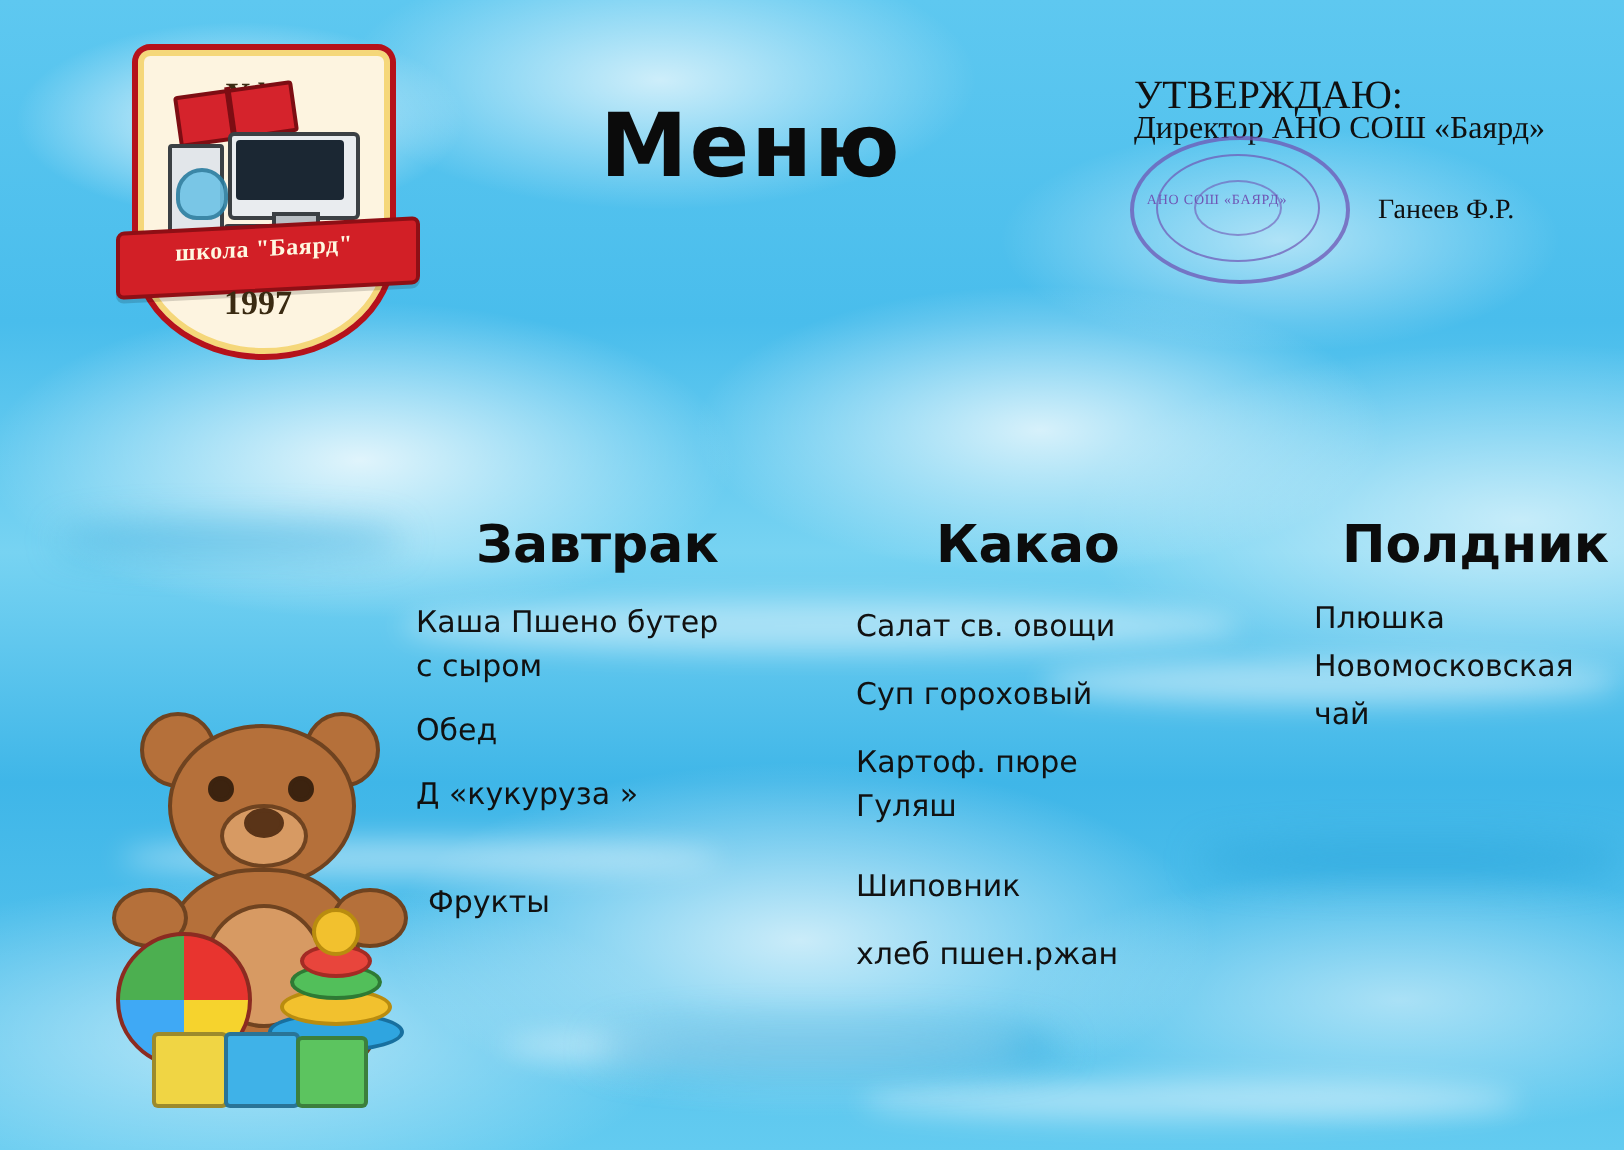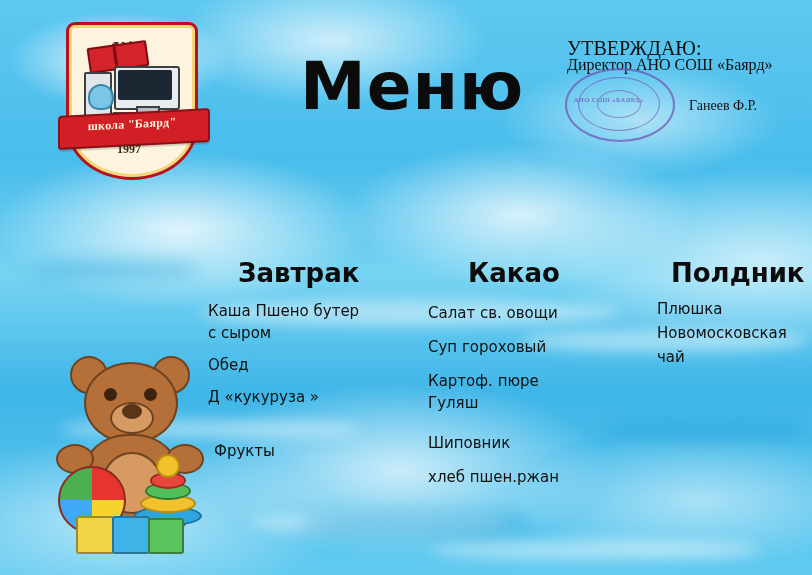--- a/index.html
+++ b/index.html
@@ -82,21 +82,21 @@
     font-size: 17px;
     font-weight: bold;
     color: #3a2a12;
   }
   .emblem .year {
     position: absolute;
     left: 0; top: 122px;
     width: 142px;
     text-align: center;
     font-family: "Liberation Serif", serif;
-    font-size: 12px;
+    font-size: 17px;
     font-weight: bold;
     color: #3a2a12;
   }
   .emblem .ribbon {
     position: absolute;
     left: 0; top: 92px;
     width: 148px; height: 30px;
     background: #d21f26;
     border: 2px solid #8e0f15;
     border-radius: 4px;
@@ -237,21 +237,21 @@
     left: 689px; top: 98px;
     font-family: "Liberation Serif", serif;
     font-size: 14px;
     color: #101010;
     white-space: nowrap;
   }
   .title {
     position: absolute;
     left: 300px; top: 48px;
     font-family: "DejaVu Sans", sans-serif;
-    font-size: 66px;
+    font-size: 44px;
     font-weight: bold;
     color: #0b0b0b;
     letter-spacing: 1px;
   }
   .date {
     position: absolute;
     left: 283px; top: 194px;
     font-family: "DejaVu Sans", sans-serif;
     font-size: 15px;
     color: #111;

